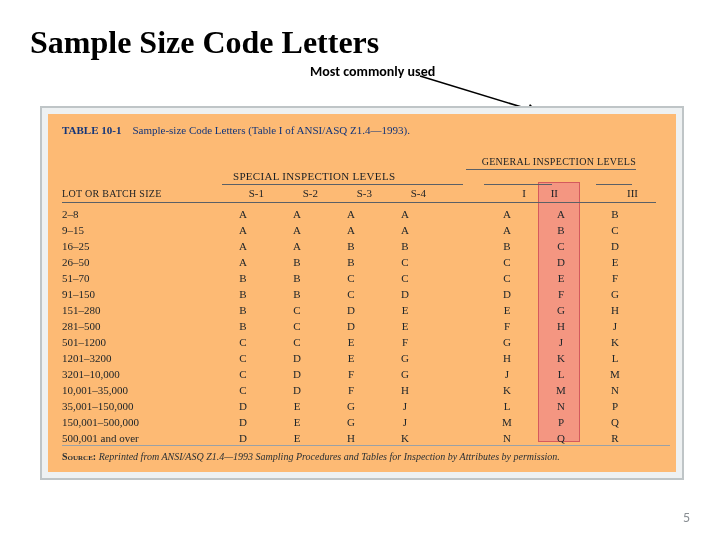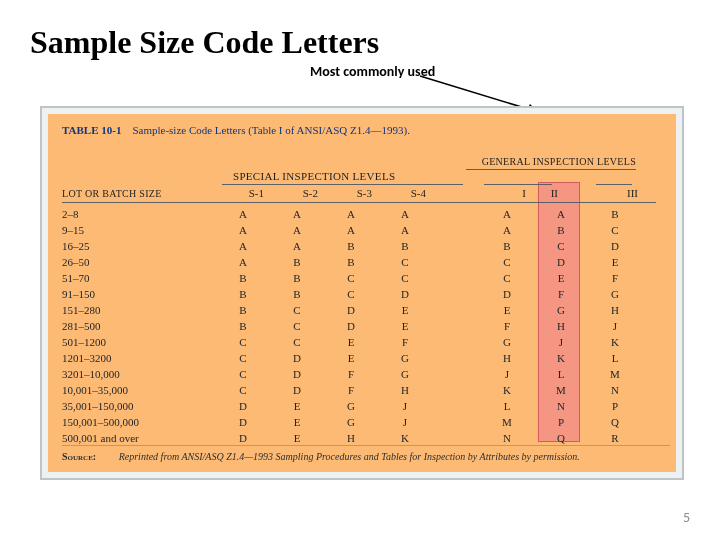--- a/index.html
+++ b/index.html
@@ -21,21 +21,21 @@
   .col-s1{left:168px}.col-s2{left:222px}.col-s3{left:276px}.col-s4{left:330px}
   .col-g1{left:430px}.col-g2{left:462px}.col-g3{left:542px}
   .hl{position:absolute;left:490px;top:68px;width:40px;height:258px;background:rgba(236,120,140,.55);border:1px solid rgba(190,50,70,.6)}
   table.data{position:absolute;left:14px;top:92px;border-collapse:collapse;font-size:11px;color:#20262a}
   table.data td{padding:1.5px 0;height:13px}
   td.rng{width:154px}
   td.c{width:54px;text-align:center}
   td.gapA{width:48px}
   .rule-long{position:absolute;left:14px;top:88px;width:594px;border-top:1px solid #5b6066}
   .src{position:absolute;left:14px;bottom:10px;font-size:10px;font-style:italic;color:#2a3034}
-  .src .lbl{font-style:normal;font-weight:700;font-variant:small-caps;margin-right:20px}
+  .src .lbl{font-style:normal;font-weight:700;font-variant:small-caps;margin-right:0}
   .src-rule{position:absolute;left:14px;bottom:26px;width:608px;border-top:1px solid #9aa1a6}
   .pagenum{position:absolute;right:30px;bottom:14px;font-family:Calibri,Arial,sans-serif;font-size:14px;color:#8a8f94}
 </style>
 </head>
 <body>
 
 <div class="slide">
   <h1 class="title">Sample Size Code Letters</h1>
 
   <div class="callout">Most commonly

